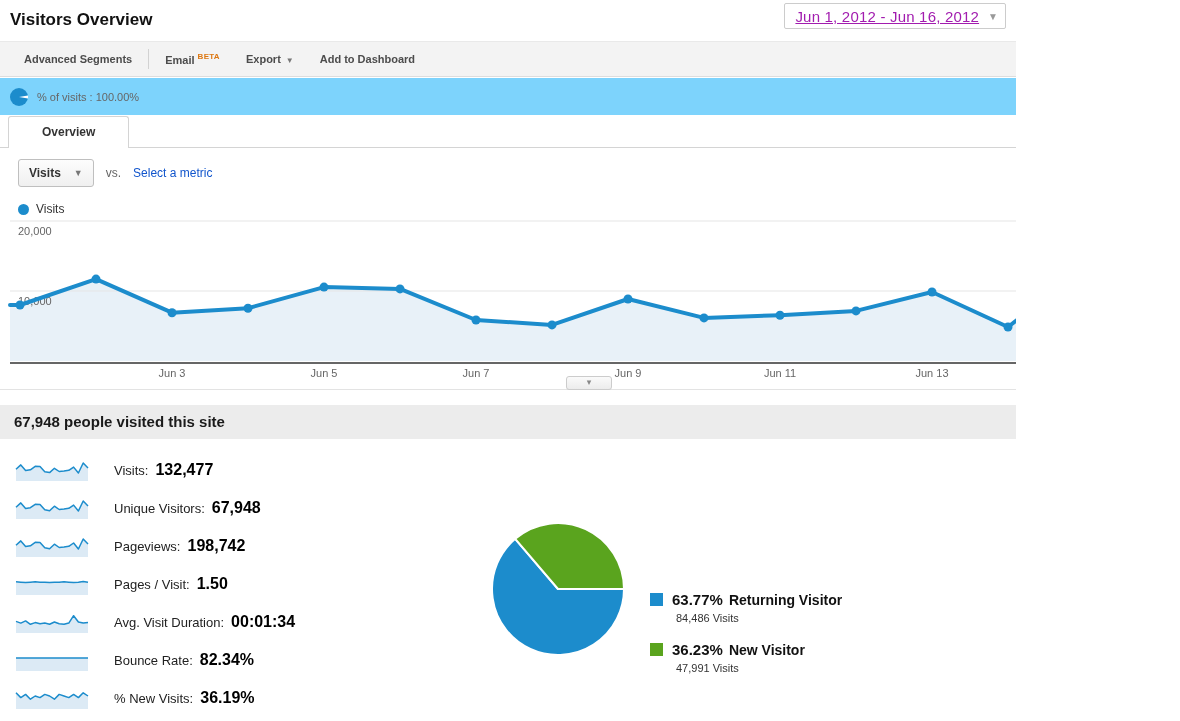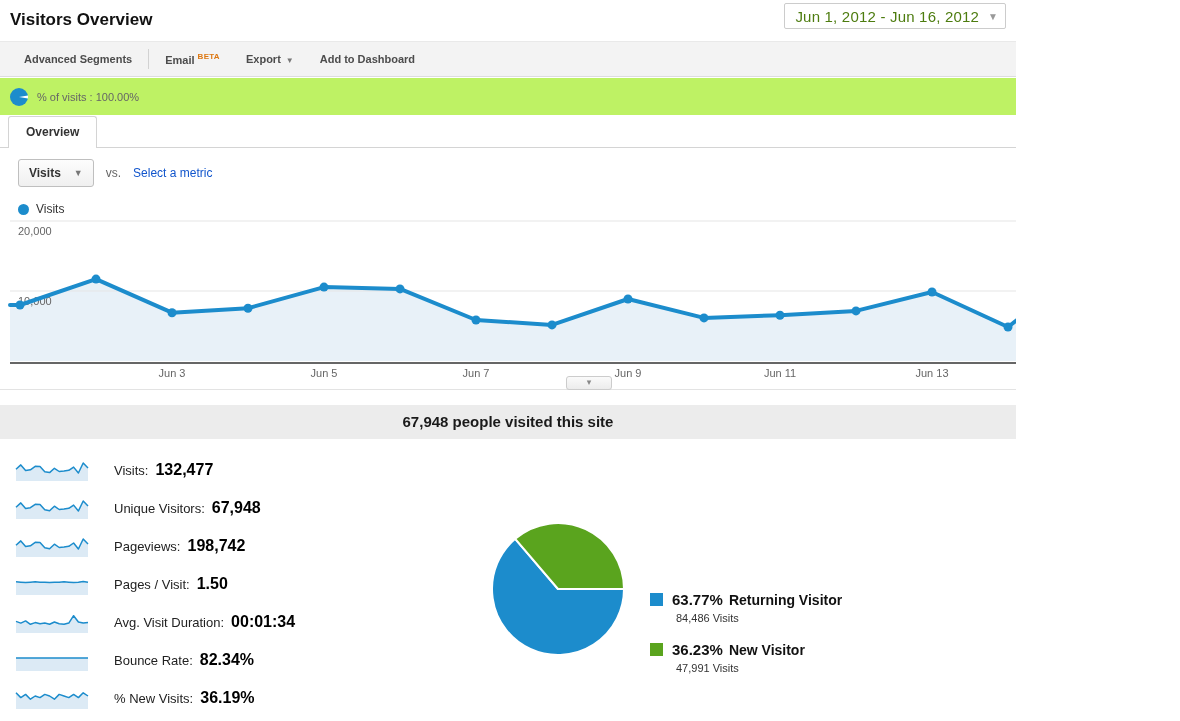--- a/index.html
+++ b/index.html
@@ -4,43 +4,43 @@
 <style>
   * { margin:0; padding:0; box-sizing:border-box; }
   html,body { background:#fff; }
   body { font-family:"Liberation Sans", sans-serif; }
   .page { position:relative; width:1016px; height:721px; background:#fff; overflow:hidden; }
 
   
   .title { position:absolute; top:10px; left:10px; font-size:17px; font-weight:bold; color:#111; }
   .datebox { position:absolute; top:3px; right:10px; height:26px; display:flex; align-items:center;
              border:1px solid #ccc; border-radius:2px; background:#fff; padding:0 7px 0 10px; cursor:pointer; }
-  .datebox .dtext { font-size:15px; color:#4d7c0f; letter-spacing:.2px; }
+  .datebox .dtext { font-size:15px; color:#a21caf; letter-spacing:.2px;text-decoration:underline; }
   .datebox .caret { font-size:10px; color:#999; margin-left:9px; }
 
   
   .toolbar { position:absolute; top:41px; left:0; right:0; height:36px; background:#f3f3f3;
              border-top:1px solid #e9e9e9; border-bottom:1px solid #ddd;
              display:flex; align-items:center; padding-left:24px; }
   .tb-item { font-size:11px; font-weight:bold; color:#4c4c4c; cursor:pointer; white-space:nowrap; }
   .tb-sep { width:1px; height:20px; background:#d2d2d2; margin:0 16px 0 16px; }
   .tb-gap { width:26px; }
   .beta { color:#dd7711; font-size:8px; font-weight:bold; vertical-align:super; margin-left:3px; letter-spacing:.3px; }
   .tb-caret { font-size:8px; color:#777; margin-left:5px; }
 
   
-  .segmentbar { position:absolute; top:78px; left:0; right:0; height:37px; background:#bef264;
+  .segmentbar { position:absolute; top:78px; left:0; right:0; height:37px; background:#7dd3fc;
                 display:flex; align-items:center; padding-left:10px; }
   .segicon { width:18px; height:18px; display:inline-block; }
   .segtext { font-size:11px; color:#666; margin-left:9px; }
 
   
   .tab { position:absolute; top:116px; left:8px; height:32px; background:#fff;
          border:1px solid #d4d4d4; border-bottom:none; border-radius:3px 3px 0 0;
-         padding:0 17px; line-height:31px; font-size:12px; font-weight:bold; color:#333; z-index:2; cursor:pointer; }
+         padding:0 33px; line-height:31px; font-size:12px; font-weight:bold; color:#333; z-index:2; cursor:pointer; }
   .tabline { position:absolute; top:147px; left:0; right:0; height:1px; background:#d4d4d4; }
 
   
   .controls { position:absolute; top:159px; left:18px; display:flex; align-items:center; }
   .metric-btn { display:flex; align-items:center; border:1px solid #bfbfbf; border-radius:3px;
                 background:linear-gradient(#fdfdfd,#f0f0f0); padding:6px 10px; font-size:12px; font-weight:bold;
                 color:#333; cursor:pointer; }
   .metric-btn .caret { font-size:9px; color:#777; margin-left:13px; }
   .vs { font-size:12px; color:#666; margin:0 12px 0 12px; }
   .link { font-size:12px; color:#1155cc; cursor:pointer; text-decoration:none; }
@@ -60,21 +60,21 @@
   
   #mainchart { position:absolute; top:218px; left:0; }
 
   .collapse-handle { position:absolute; top:376px; left:566px; width:46px; height:14px; z-index:2;
                      border:1px solid #ccc; border-radius:3px; background:linear-gradient(#fafafa,#ececec);
                      text-align:center; line-height:11px; font-size:9px; color:#888; cursor:pointer; }
   .divline { position:absolute; top:389px; left:0; right:0; height:1px; background:#e3e3e3; }
 
   
   .banner { position:absolute; top:405px; left:0; right:0; height:34px; background:#ececec; }
-  .banner span { display:block; line-height:34px; font-size:15px; font-weight:bold; color:#1a1a1a;text-align:center; }
+  .banner span { display:block; line-height:34px; padding-left:14px; font-size:15px; font-weight:bold; color:#1a1a1a; }
 
   
   .metrics { position:absolute; top:458px; left:14px; }
   .mrow { display:flex; align-items:center; height:24px; margin-bottom:14px; }
   .spark { width:76px; height:22px; }
   .mlabel { font-size:13px; color:#222; margin-left:24px; white-space:nowrap; }
   .mvalue { font-size:16px; font-weight:bold; color:#000; margin-left:7px; }
 
   
   #piechart { position:absolute; top:521px; left:490px; }

